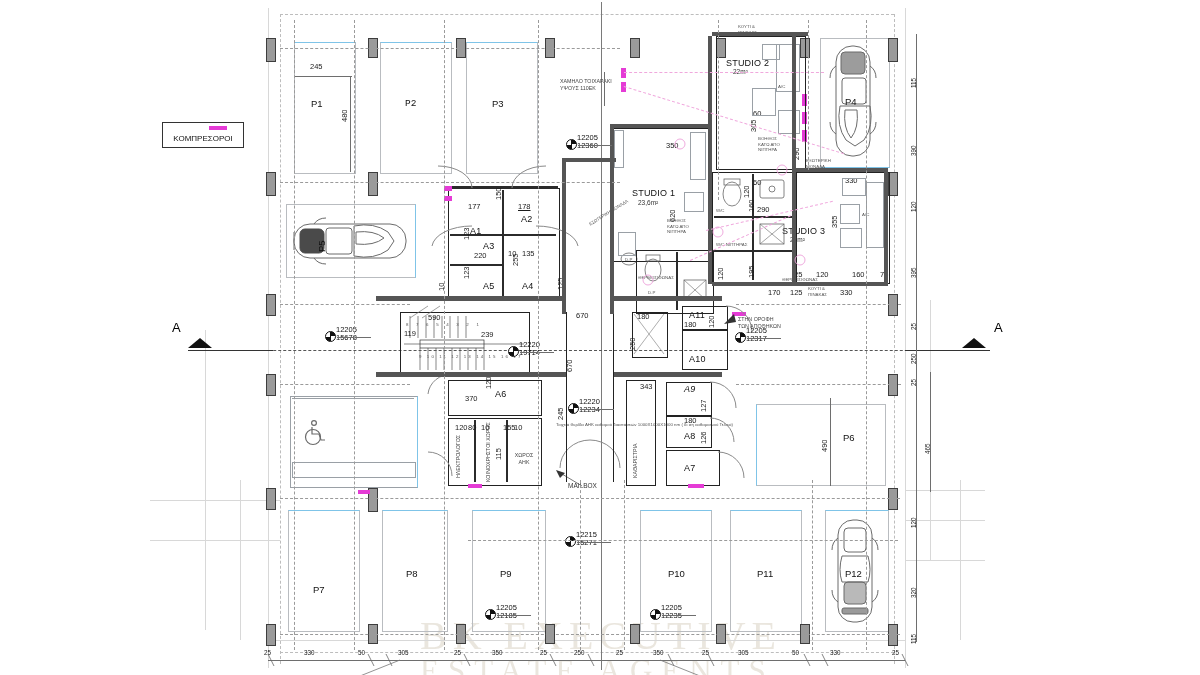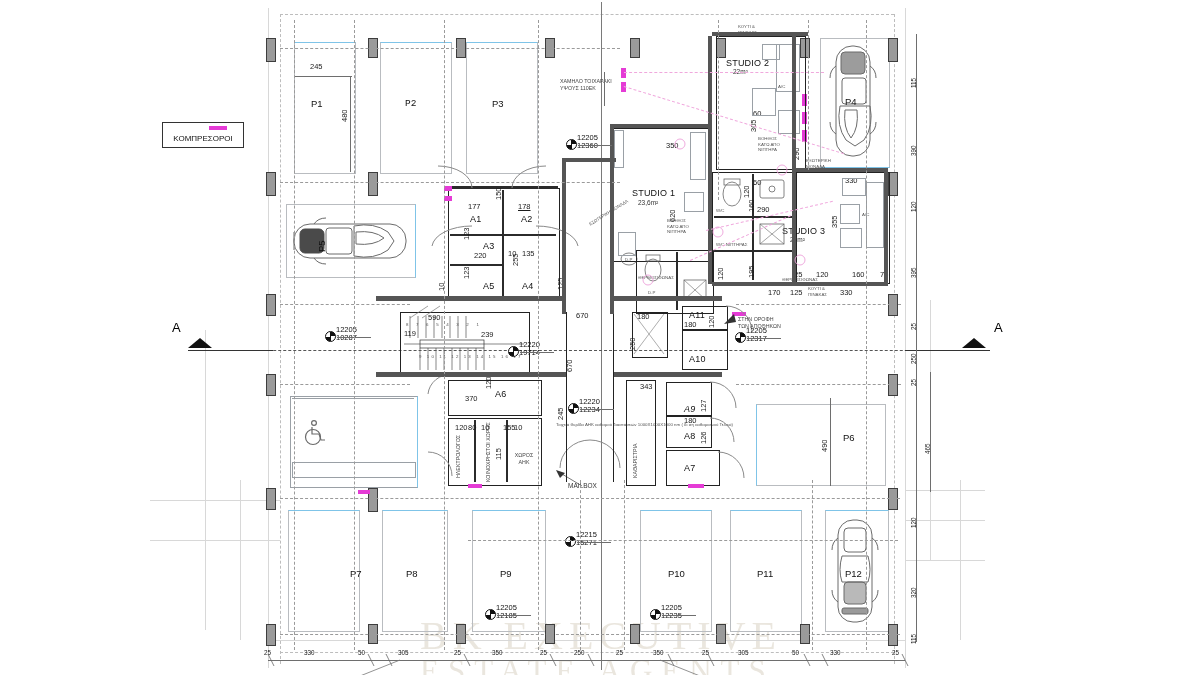--- a/index.html
+++ b/index.html
@@ -150,21 +150,21 @@
   <div class="abs pk" style="left:843px;top:432px;">P6</div>
   <div class="abs dim vert" style="left:820px;top:452px;">490</div>
   <div class="abs dimline-v" style="left:830px;top:398px;height:88px;"></div>
 
   <div class="abs bay baytop" style="left:288px;top:510px;width:70px;height:120px;"></div>
   <div class="abs bay baytop" style="left:382px;top:510px;width:64px;height:120px;"></div>
   <div class="abs bay baytop" style="left:472px;top:510px;width:72px;height:120px;"></div>
   <div class="abs bay baytop" style="left:640px;top:510px;width:70px;height:120px;"></div>
   <div class="abs bay baytop" style="left:730px;top:510px;width:70px;height:120px;"></div>
   <div class="abs bay baytop" style="left:825px;top:510px;width:62px;height:120px;"></div>
-  <div class="abs pk" style="left:313px;top:568px;margin-left:37px;">P7</div>
+  <div class="abs pk" style="left:313px;top:584px;">P7</div>
   <div class="abs pk" style="left:406px;top:568px;">P8</div>
   <div class="abs pk" style="left:500px;top:568px;">P9</div>
   <div class="abs pk" style="left:668px;top:568px;">P10</div>
   <div class="abs pk" style="left:757px;top:568px;">P11</div>
   <div class="abs pk" style="left:845px;top:568px;">P12</div>
   <svg class="abs" style="left:828px;top:516px;" width="56" height="110" viewBox="0 0 56 110">
     <g fill="none" stroke="#6b6b6b" stroke-width="1">
       <rect x="10" y="4" width="34" height="102" rx="15"></rect>
       <rect x="16" y="12" width="22" height="24" rx="4"></rect>
       <rect x="16" y="66" width="22" height="22" rx="4" fill="#b9b9b9" stroke="#6b6b6b"></rect>
@@ -217,21 +217,21 @@
   <div class="abs wall" style="left:888px;top:488px;width:8px;height:20px;"></div>
   <div class="abs wall" style="left:888px;top:624px;width:8px;height:20px;"></div>
 
   <div class="abs room" style="left:448px;top:188px;width:110px;height:110px;"></div>
   <div class="abs thinwall" style="left:502px;top:190px;width:2px;height:44px;"></div>
   <div class="abs thinwall" style="left:450px;top:234px;width:106px;height:2px;"></div>
   <div class="abs thinwall" style="left:502px;top:236px;width:2px;height:60px;"></div>
   <div class="abs thinwall" style="left:450px;top:264px;width:52px;height:2px;"></div>
   <div class="abs thinwall" style="left:448px;top:186px;width:110px;height:3px;"></div>
 
-  <div class="abs lbl" style="left:470px;top:214px;">A1</div>
+  <div class="abs lbl" style="left:470px;top:226px;">A1</div>
   <div class="abs lbl" style="left:521px;top:214px;">A2</div>
   <div class="abs lbl" style="left:483px;top:241px;">A3</div>
   <div class="abs lbl" style="left:522px;top:281px;">A4</div>
   <div class="abs lbl" style="left:483px;top:281px;">A5</div>
 
   <div class="abs dim" style="left:468px;top:202px;">177</div>
   <div class="abs dim vert" style="left:494px;top:200px;">150</div>
   <div class="abs dim" style="left:518px;top:202px;text-decoration:underline;">178</div>
   <div class="abs dim" style="left:474px;top:251px;">220</div>
   <div class="abs dim vert" style="left:462px;top:240px;">123</div>
@@ -333,21 +333,21 @@
   <div class="abs lbl6 vert" style="left:632px;top:478px;">ΚΑΘΑΡΙΣΤΡΙΑ</div>
   <div class="abs dim" style="left:640px;top:382px;">343</div>
 
   <div class="abs room" style="left:682px;top:306px;width:44px;height:22px;"></div>
   <div class="abs room" style="left:682px;top:330px;width:44px;height:38px;"></div>
   <div class="abs room" style="left:666px;top:382px;width:44px;height:32px;"></div>
   <div class="abs room" style="left:666px;top:416px;width:44px;height:30px;"></div>
   <div class="abs room" style="left:666px;top:450px;width:52px;height:34px;"></div>
   <div class="abs lbl" style="left:689px;top:310px;">A11</div>
   <div class="abs lbl" style="left:689px;top:354px;">A10</div>
-  <div class="abs lbl" style="left:684px;top:404px;font-style:italic;">A9</div>
+  <div class="abs lbl" style="left:684px;top:384px;font-style:italic;">A9</div>
   <div class="abs lbl" style="left:684px;top:431px;">A8</div>
   <div class="abs lbl" style="left:684px;top:463px;">A7</div>
   <div class="abs dim vert" style="left:707px;top:328px;">120</div>
   <div class="abs dim vert" style="left:699px;top:412px;">127</div>
   <div class="abs dim" style="left:684px;top:416px;">180</div>
   <div class="abs dim vert" style="left:699px;top:444px;">126</div>
   <div class="abs magenta" style="left:688px;top:484px;width:16px;height:4px;"></div>
   <div class="abs magenta" style="left:468px;top:484px;width:14px;height:4px;"></div>
   <div class="abs magenta" style="left:358px;top:490px;width:12px;height:4px;"></div>
   <div class="abs magenta" style="left:444px;top:186px;width:8px;height:5px;"></div>
@@ -527,21 +527,21 @@
       <span>12205</span><br>
       <span>12360</span>
     </div>
     <div class="abs dimline" style="left:12px;top:11px;width:34px;"></div>
   </div>
 
   <div class="abs" style="left:325px;top:326px;">
     <div class="elevdot" style="left:0;top:5px;"></div>
     <div class="elev" style="left:11px;top:0;">
       <span>12205</span><br>
-      <span>10287</span>
+      <span>15678</span>
     </div>
     <div class="abs dimline" style="left:12px;top:11px;width:34px;"></div>
   </div>
 
   <div class="abs" style="left:508px;top:341px;">
     <div class="elevdot" style="left:0;top:5px;"></div>
     <div class="elev" style="left:11px;top:0;">
       <span>12220</span><br>
       <span>19714</span>
     </div>

